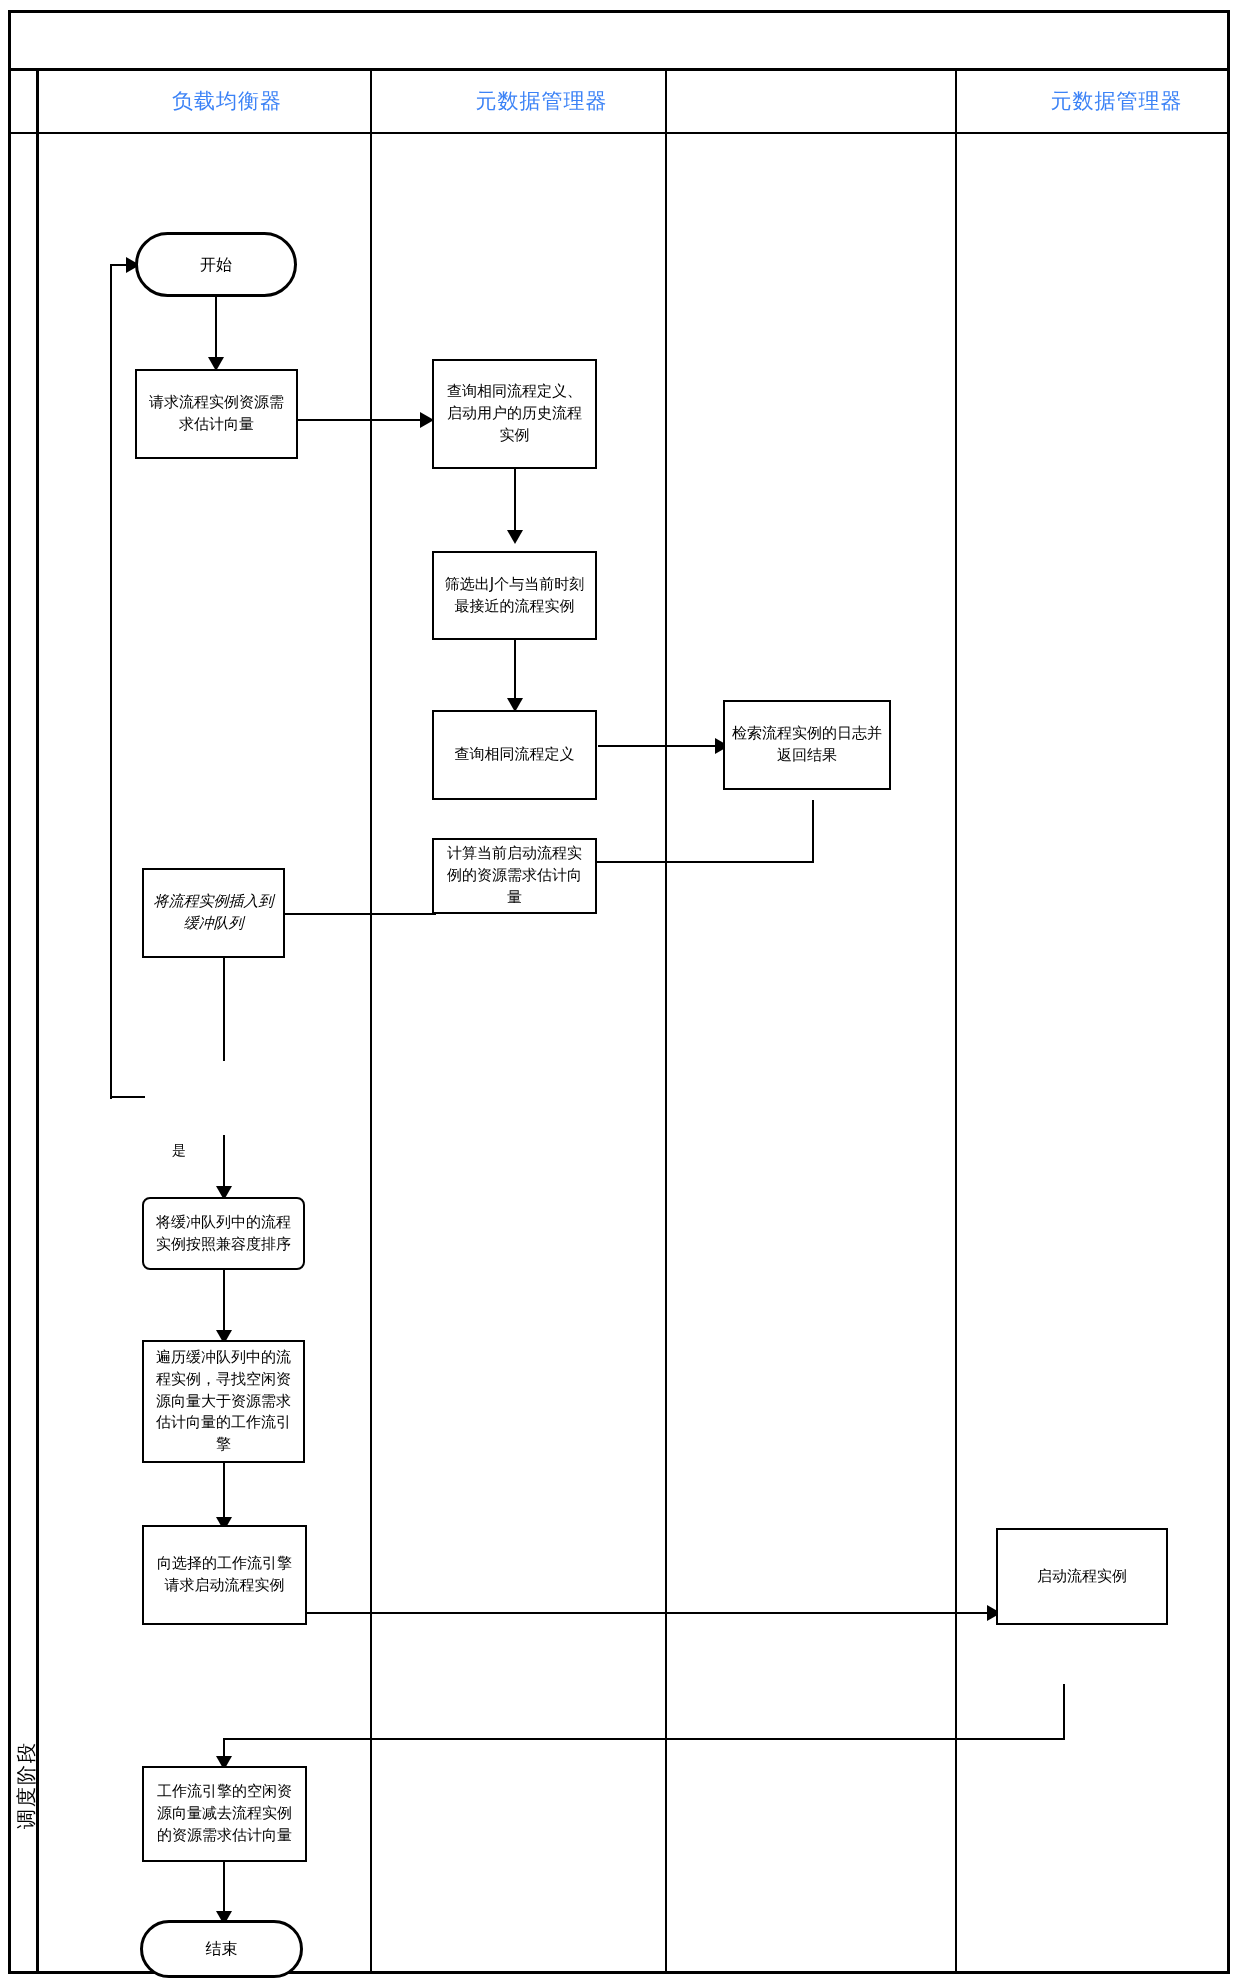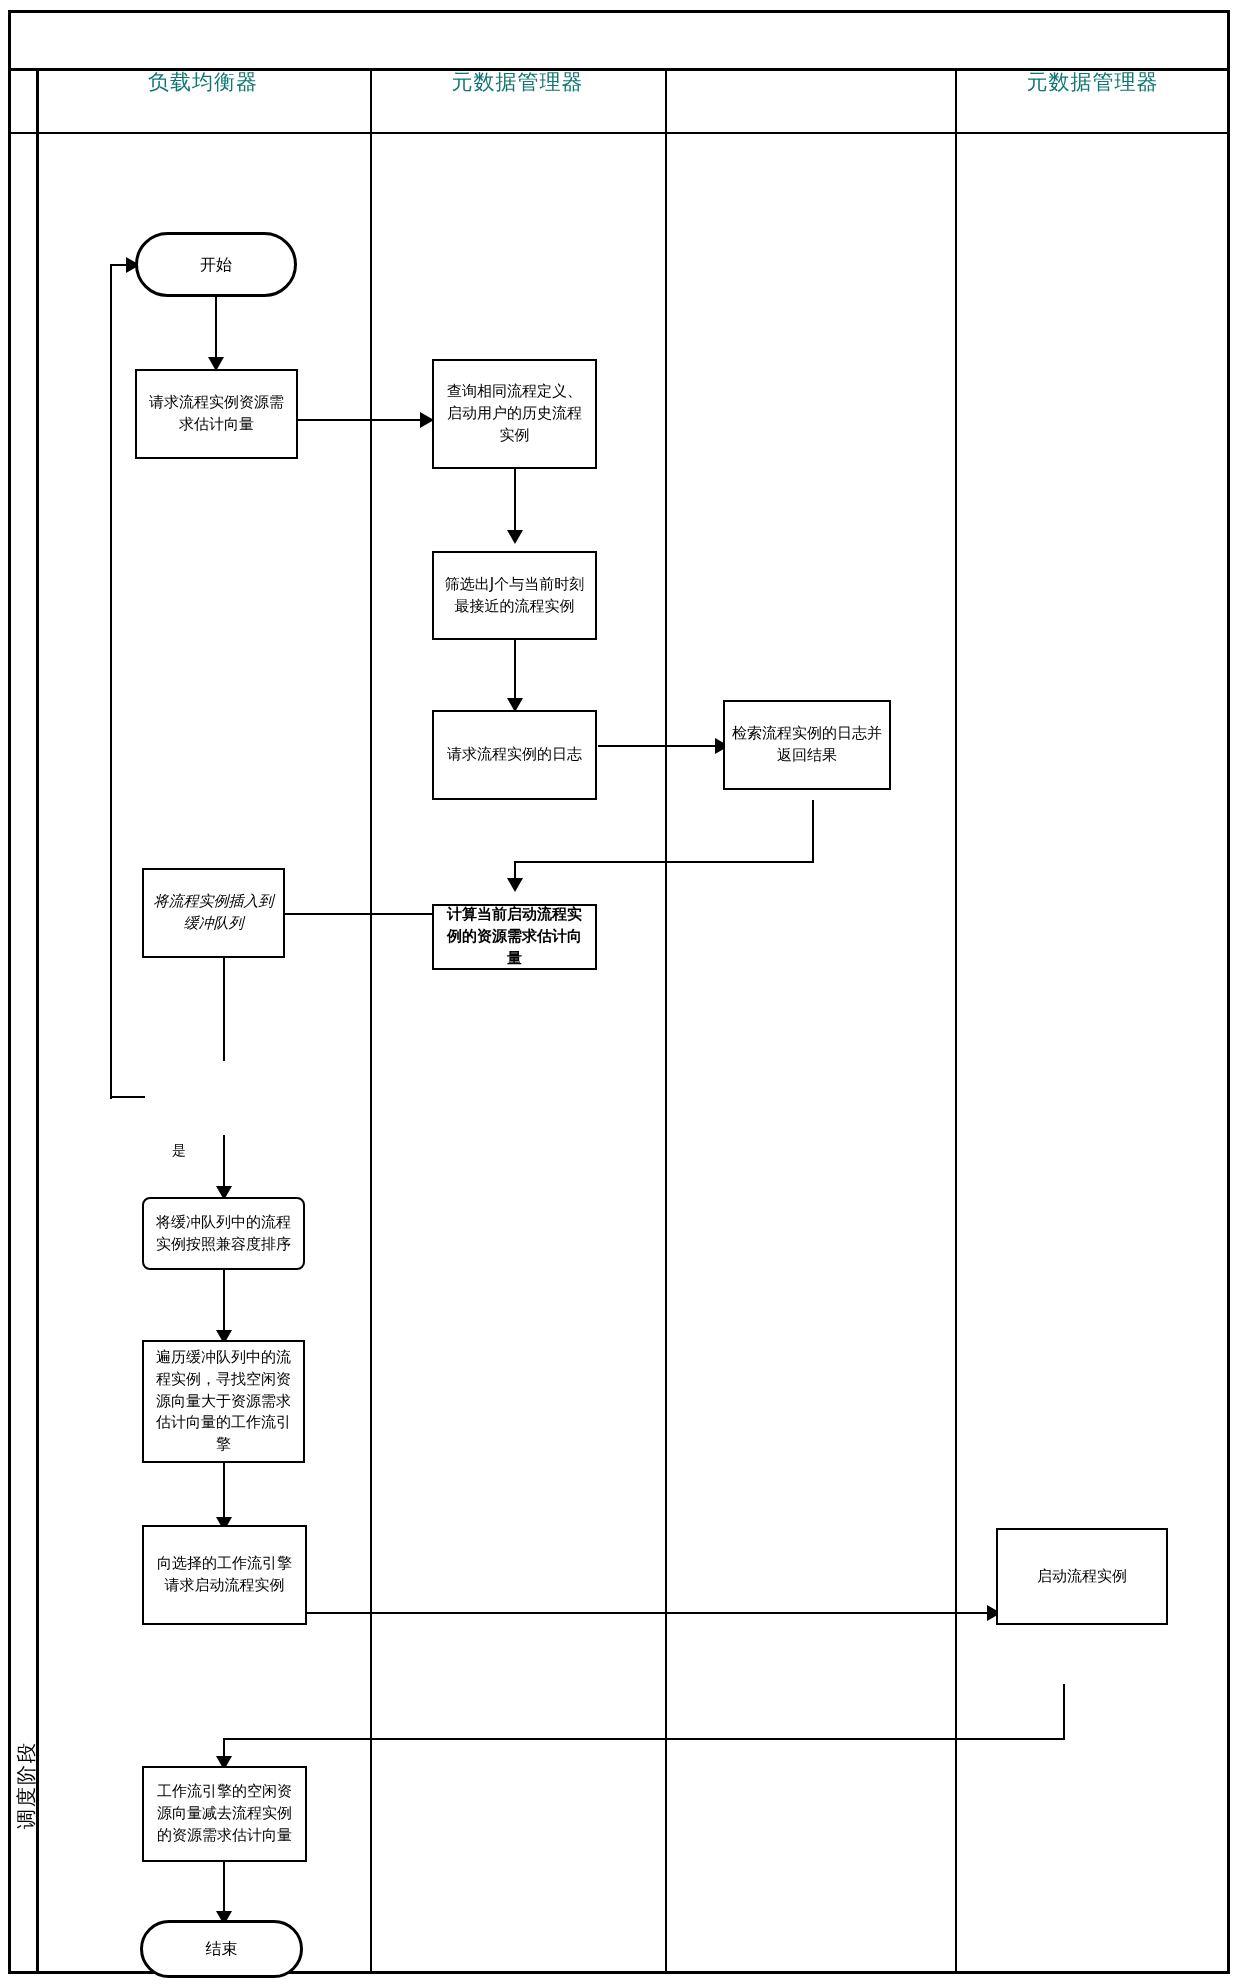--- a/index.html
+++ b/index.html
@@ -36,25 +36,27 @@
     height: 66px;
     border-top: 3px solid #000;
     border-bottom: 2px solid #000;
     box-sizing: border-box;
   }
   .lane-header {
     position: absolute;
     top: 68px;
     height: 66px;
     display: flex;
+    align-items: center;
     justify-content: center;
     font-size: 21px;
-    color: #0f766e;
+    color: #3b82f6;
     letter-spacing: 1px;
     box-sizing: border-box;
+    margin-left: 24px;
   }
   
   .lane-sep {
     position: absolute;
     top: 68px;
     width: 0;
     border-left: 2px solid #000;
     height: 1906px;
   }
   .phase-sep {
@@ -244,28 +246,28 @@
 
   <div class="node" style="left:432px; top:359px; width:165px; height:110px;">
     <span>查询相同流程定义、启动用户的历史流程实例</span>
   </div>
 
   <div class="node" style="left:432px; top:543px; width:165px; height:89px;margin-top:8px;">
     <span>筛选出J个与当前时刻最接近的流程实例</span>
   </div>
 
   <div class="node" style="left:432px; top:710px; width:165px; height:90px;">
-    <span>请求流程实例的日志</span>
+    <span>查询相同流程定义</span>
   </div>
 
   <div class="node" style="left:723px; top:700px; width:168px; height:90px;">
     <span>检索流程实例的日志并返回结果</span>
   </div>
 
-  <div class="node" style="left:432px; top:904px; width:165px; height:66px;font-weight:bold;">
+  <div class="node" style="left:432px; top:838px; width:165px; height:76px;">
     <span>计算当前启动流程实例的资源需求估计向量</span>
   </div>
 
   <div class="node" style="left:142px; top:868px; width:143px; height:90px;font-style:italic;">
     <span>将流程实例插入到缓冲队列</span>
   </div>
 
 
   <div class="node" style="left:142px; top:1197px; width:163px; height:73px;border-radius:8px;">
     <span>将缓冲队列中的流程实例按照兼容度排序</span>

